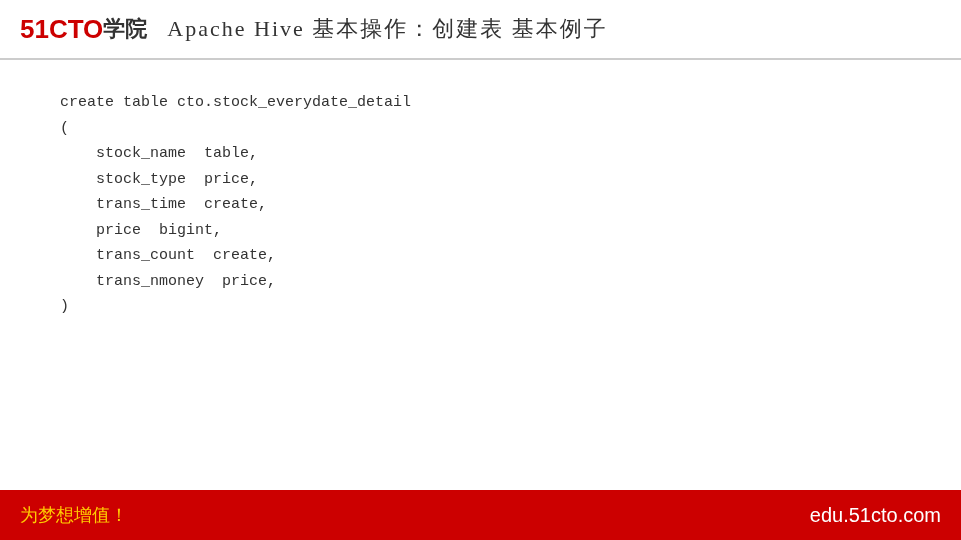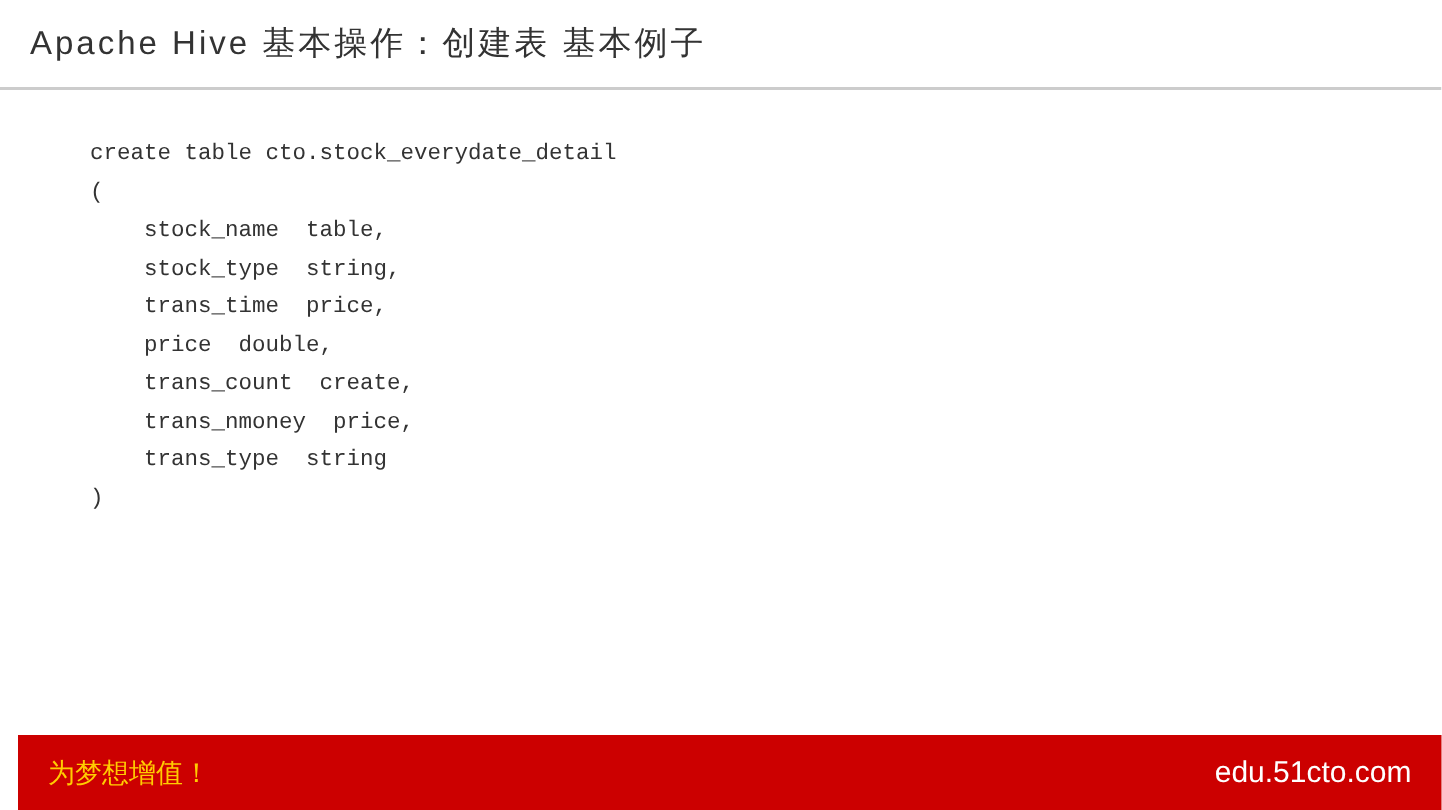--- a/index.html
+++ b/index.html
@@ -42,21 +42,21 @@
     .logo-xueyuan {
       font-size: 22px;
       font-weight: bold;
       color: #333333;
       font-family: Arial, sans-serif;
     }
 
     .header-title {
       font-size: 22px;
       color: #333333;
-      font-family: Liberation Sans, sans-serif;
+      font-family: Liberation Serif, serif;
       letter-spacing: 2px;
     }
 
     
     .main-content {
       background: #ffffff;
       padding: 30px 67px 20px 60px;
       height: 430px;
       display: flex;
       flex-direction: column;
@@ -72,21 +72,21 @@
 
     .code-block .line {
       display: block;
       white-space: pre;
     }
 
     
     .footer {
       position: absolute;
       bottom: 0;
-      left: 12px;
+      left: 0;
       right: 0;
       height: 50px;
       background: #cc0000;
       display: flex;
       align-items: center;
       justify-content: space-between;
       padding: 0 20px;
     }
 
     .footer-slogan {
@@ -98,35 +98,38 @@
     .footer-url {
       font-size: 20px;
       color: #ffffff;
       font-family: Arial, sans-serif;
     }
   </style>
 </head>
 <body>
 
 <div class="header">
+  <div class="logo-container">
+    <span class="logo-51cto">51CTO</span>
+    <span class="logo-xueyuan">学院</span>
+  </div>
   <span class="header-title">Apache Hive  基本操作：创建表 基本例子</span>
 </div>
 
 <div class="main-content">
   <div class="code-block">
 
   <span class="line">create table cto.stock_everydate_detail</span>
       <span class="line">(</span>
       <span class="line">    stock_name  table,</span>
-      <span class="line">    stock_type  string,</span>
-      <span class="line">    trans_time  price,</span>
-      <span class="line">    price  double,</span>
+      <span class="line">    stock_type  price,</span>
+      <span class="line">    trans_time  create,</span>
+      <span class="line">    price  bigint,</span>
       <span class="line">    trans_count  create,</span>
       <span class="line">    trans_nmoney  price,</span>
-      <span class="line">    trans_type  string</span>
       <span class="line">)</span>
     </div>
 </div>
 
 <div class="footer">
   <span class="footer-slogan">为梦想增值！</span>
   <span class="footer-url">edu.51cto.com</span>
 </div>
 
 </body></html>

